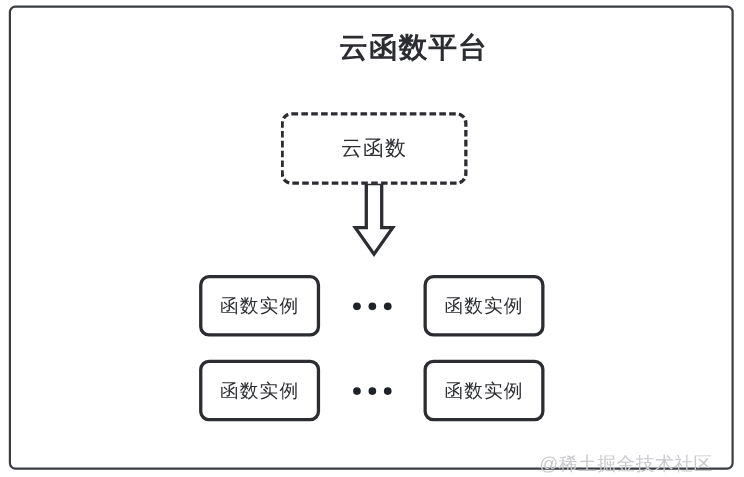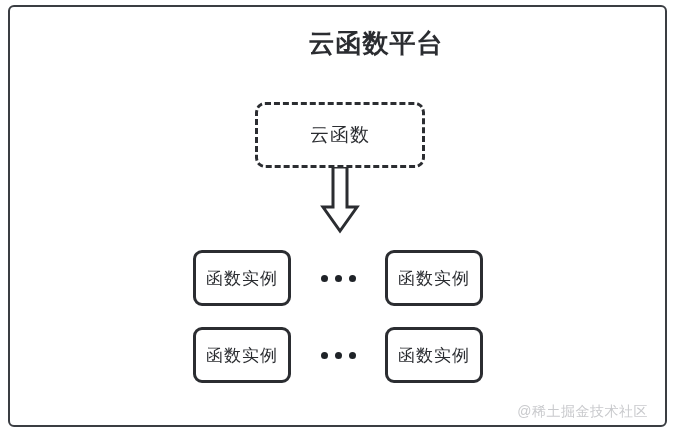--- a/index.html
+++ b/index.html
@@ -87,21 +87,21 @@
     width: 676px;
     height: 56px;
     display: flex;
     align-items: center;
     justify-content: center;
   }
   .instance-row.row-top { top: 250px; }
   .instance-row.row-bottom { top: 327px; }
 
   .instance-box {
-    width: 98px;
+    width: 110px;
     height: 56px;
     box-sizing: border-box;
     border: 3px solid #2b2d31;
     border-radius: 9px;
     background: #ffffff;
     display: flex;
     align-items: center;
     justify-content: center;
     flex: 0 0 auto;
   }
@@ -124,22 +124,22 @@
     width: 7px;
     height: 7px;
     border-radius: 50%;
     background: #1f2328;
   }
 
   
   .watermark {
     position: absolute;
     right: 28px;
-    bottom: 13px;
-    font-size: 14px;
+    bottom: 1px;
+    font-size: 17px;
     color: #c9cacd;
     letter-spacing: 0.5px;
     white-space: nowrap;
   }
 </style>
 </head>
 <body>
 
 <div id="canvas">
 

